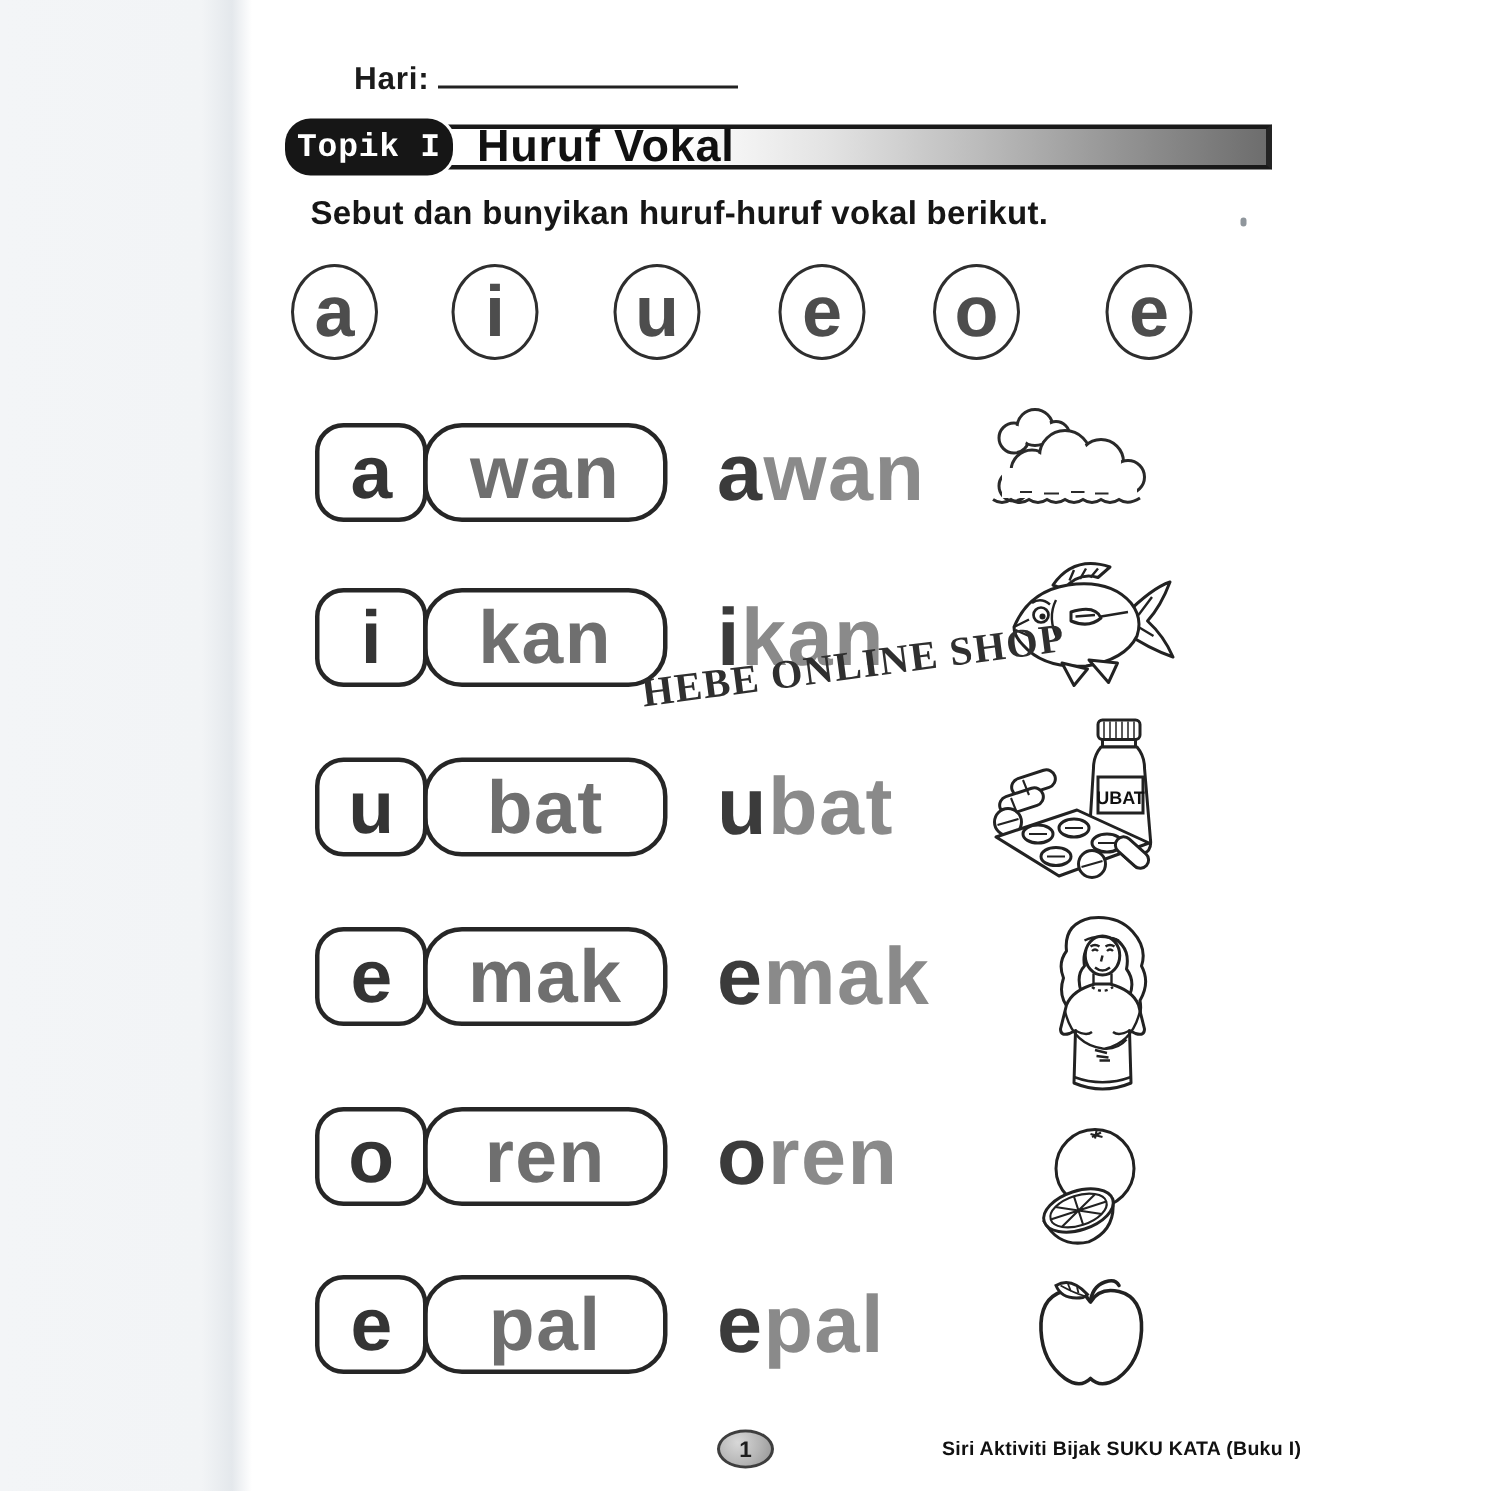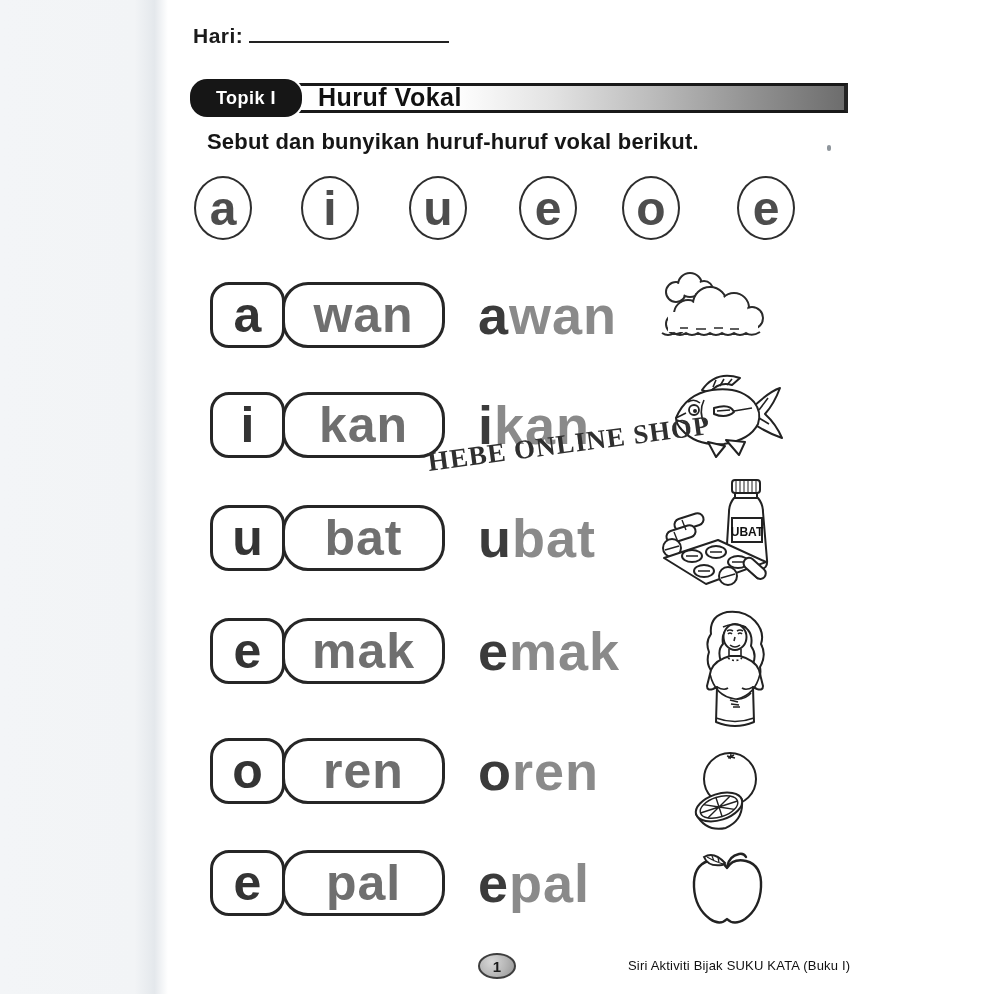--- a/index.html
+++ b/index.html
@@ -8,39 +8,39 @@
     font-family:"Liberation Sans", sans-serif;position:relative;
   }
   .page{position:absolute;inset:0;background:#fff;}
   .left-margin{
     position:absolute;left:0;top:0;width:168px;height:994px;
     background:linear-gradient(90deg,#f3f5f7 0%,#f2f4f6 80%,#e4e8ec 92%,#ffffff 100%);
   }
   .speck{position:absolute;left:827px;top:145px;width:4px;height:6px;background:#8f969c;border-radius:2px;}
 
   
-  .date-field{position:absolute;top:24px;white-space:nowrap;}
+  .date-field{position:absolute;top:40px;white-space:nowrap;margin-left:43px;}
   .date-label{font-size:21px;font-weight:700;color:#1b1b1b;letter-spacing:.5px;}
   .blank-line{display:inline-block;border-bottom:2px solid #222;height:17px;vertical-align:baseline;margin-left:6px;}
 
   
   .banner{position:absolute;left:190px;top:79px;width:658px;height:38px;}
   .banner-bar{
     position:absolute;left:4px;right:0;top:4px;height:30px;box-sizing:border-box;
     border-top:3px solid #191919;border-bottom:3px solid #191919;border-right:4px solid #242424;
     background:linear-gradient(90deg,#ffffff 0%,#ffffff 40%,#e3e3e3 55%,#bdbdbd 70%,#949494 85%,#6d6d6d 100%);
   }
   .banner-badge{
     position:absolute;left:0;top:0;width:112px;height:38px;background:#161616;border-radius:17px;
     display:flex;align-items:center;justify-content:center;z-index:2;box-shadow:0 0 0 2px #fff;
   }
-  .banner-badge span{color:#fff;font-size:18px;font-weight:700;letter-spacing:.5px;}
+  .banner-badge span{color:#fff;font-size:22px;font-weight:700;letter-spacing:.5px;font-family:Liberation Mono, monospace;}
   .banner-title{
     position:absolute;left:128px;top:4px;height:18px;line-height:29px;
-    font-size:25px;font-weight:700;color:#111;letter-spacing:.5px;z-index:3;
+    font-size:30px;font-weight:700;color:#111;letter-spacing:.5px;z-index:3;
   }
 
   .instruction{position:absolute;left:207px;top:129px;font-size:22px;font-weight:700;color:#161616;letter-spacing:.2px;}
 
   
   .vowel-circle{
     position:absolute;top:176px;width:58px;height:64px;box-sizing:border-box;
     border:2px solid #2e2e2e;border-radius:50%;
     display:flex;align-items:center;justify-content:center;
     font-size:48px;font-weight:700;color:#4d4d4d;background:#fff;
@@ -77,21 +77,21 @@
   }
 
   
   .page-number{
     position:absolute;left:478px;top:953px;width:38px;height:26px;border-radius:50%;
     background:radial-gradient(circle at 35% 30%,#d8d8d8 0%,#b5b5b5 55%,#939393 100%);
     border:2px solid #3e3e3e;box-sizing:border-box;
     display:flex;align-items:center;justify-content:center;
     font-size:15px;font-weight:700;color:#1d1d1d;
   }
-  .imprint{position:absolute;left:628px;top:958px;font-size:13px;font-weight:400;color:#111;letter-spacing:.2px;}
+  .imprint{position:absolute;left:628px;top:958px;font-size:13px;font-weight:700;color:#111;letter-spacing:.2px;}
 </style>
 </head>
 <body>
 
 <div class="page">
   <div class="left-margin"></div>
   <div class="speck"></div>
 
   <div class="date-field" style="left:193px;">
     <span class="date-label">Hari:</span><span class="blank-line" style="width:200px;"></span>

